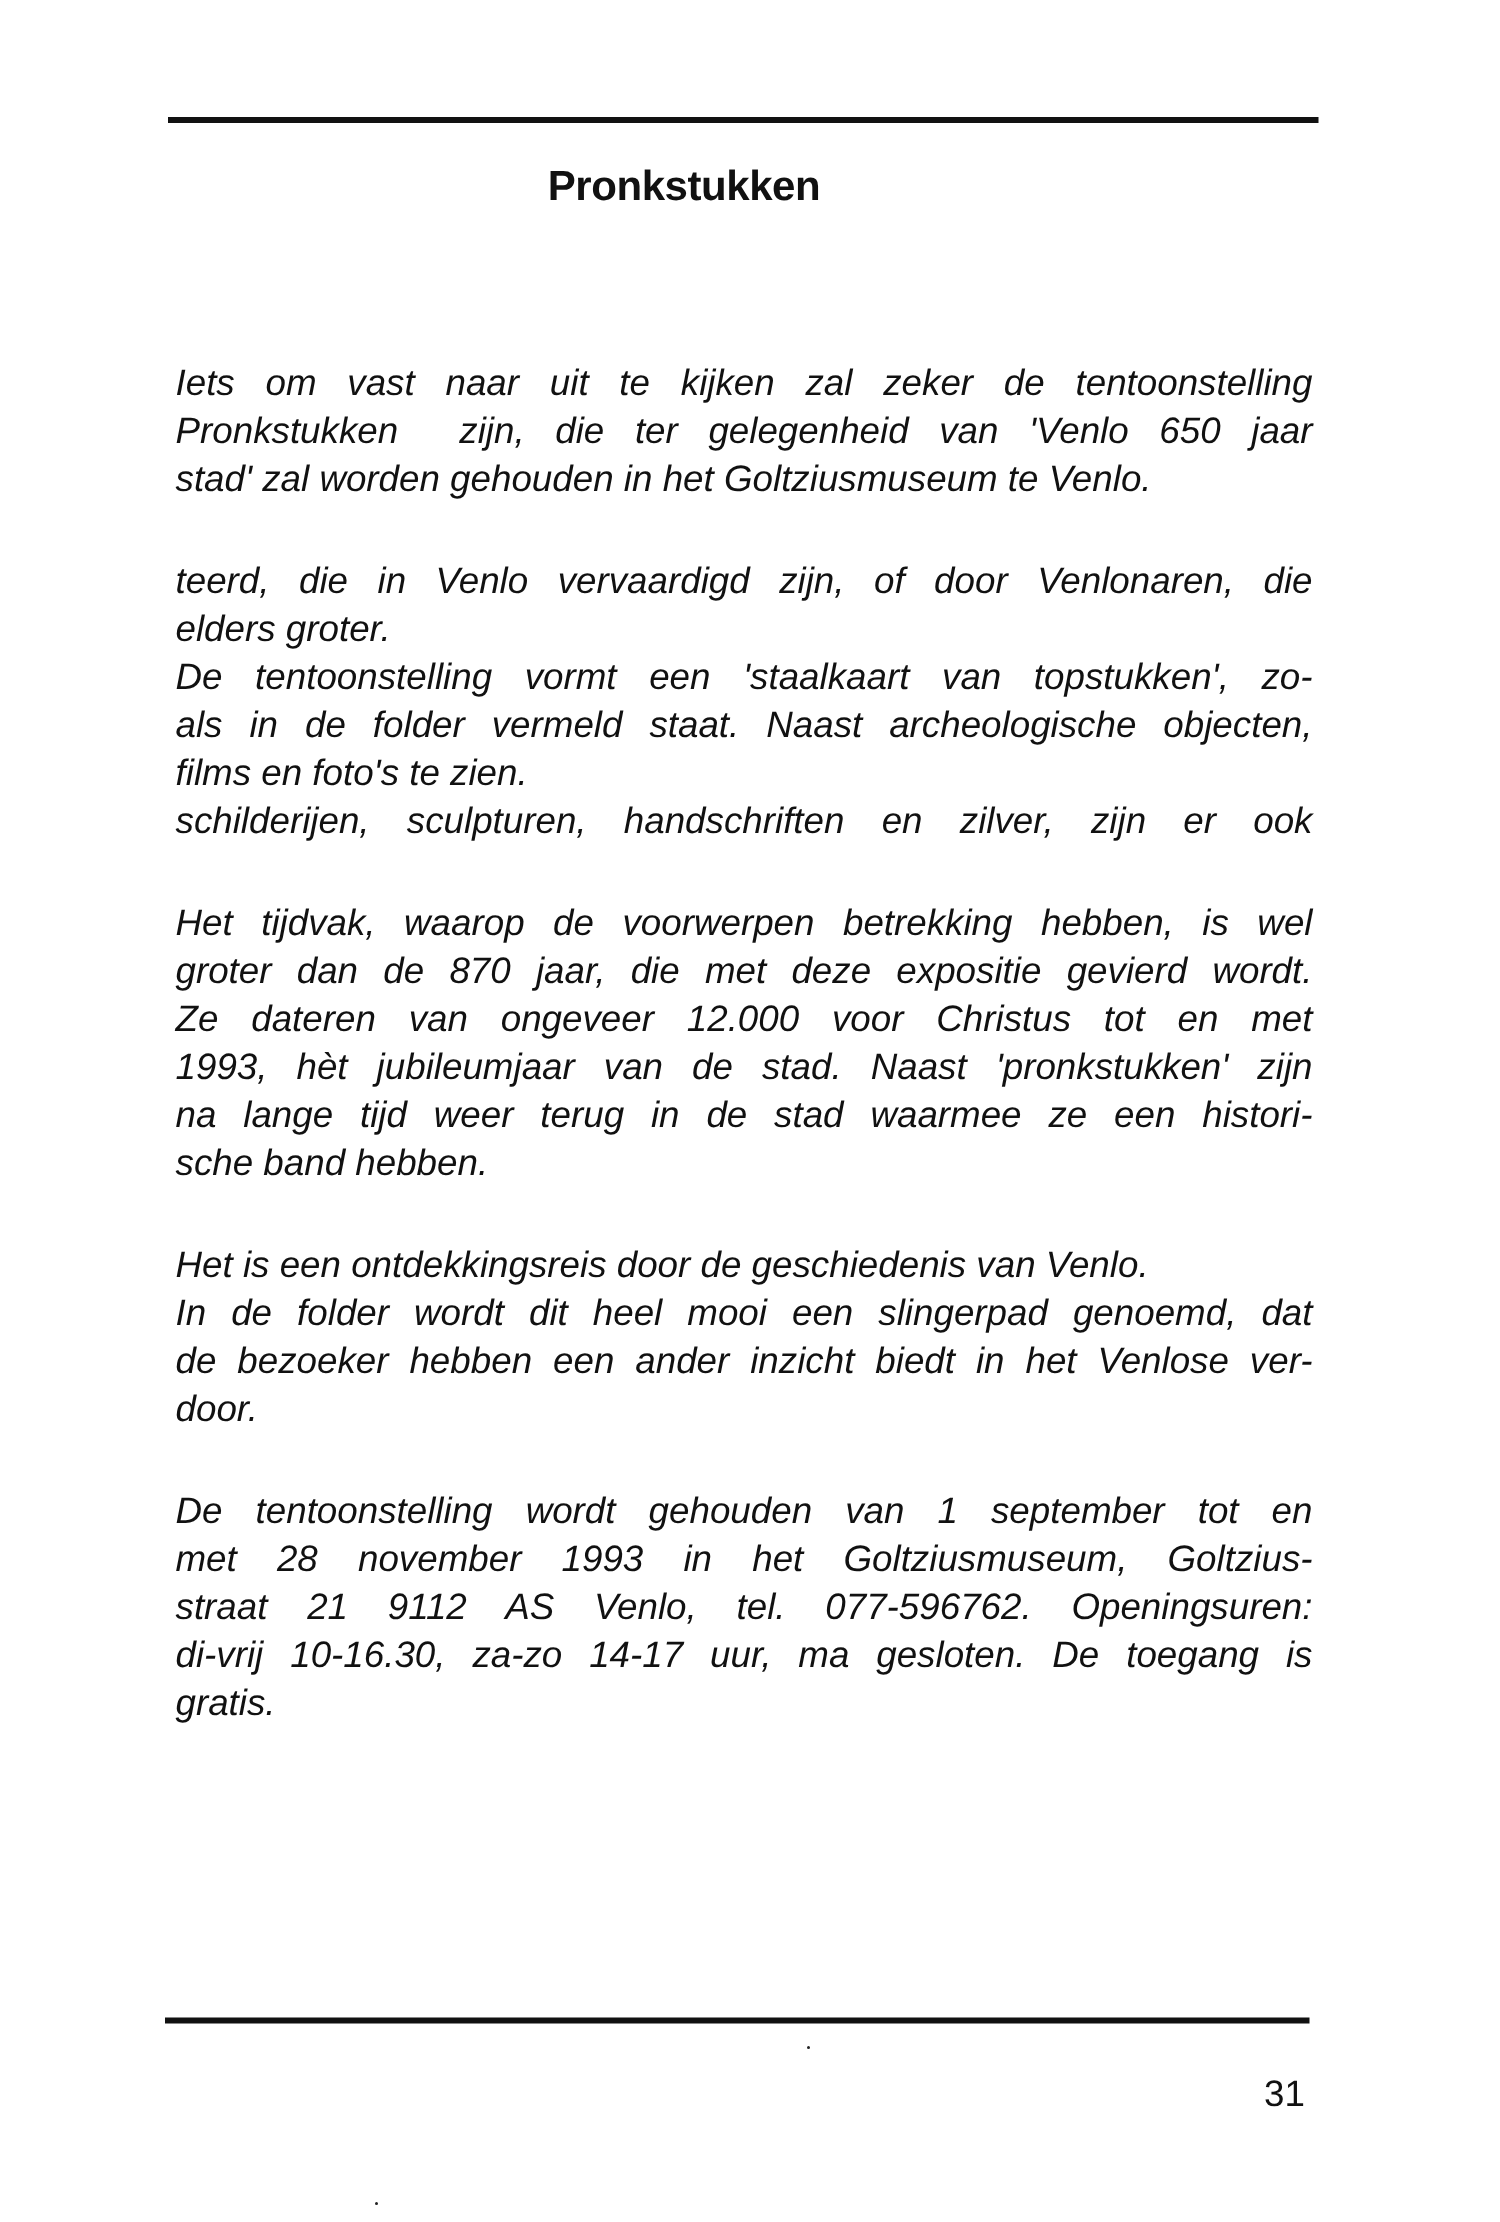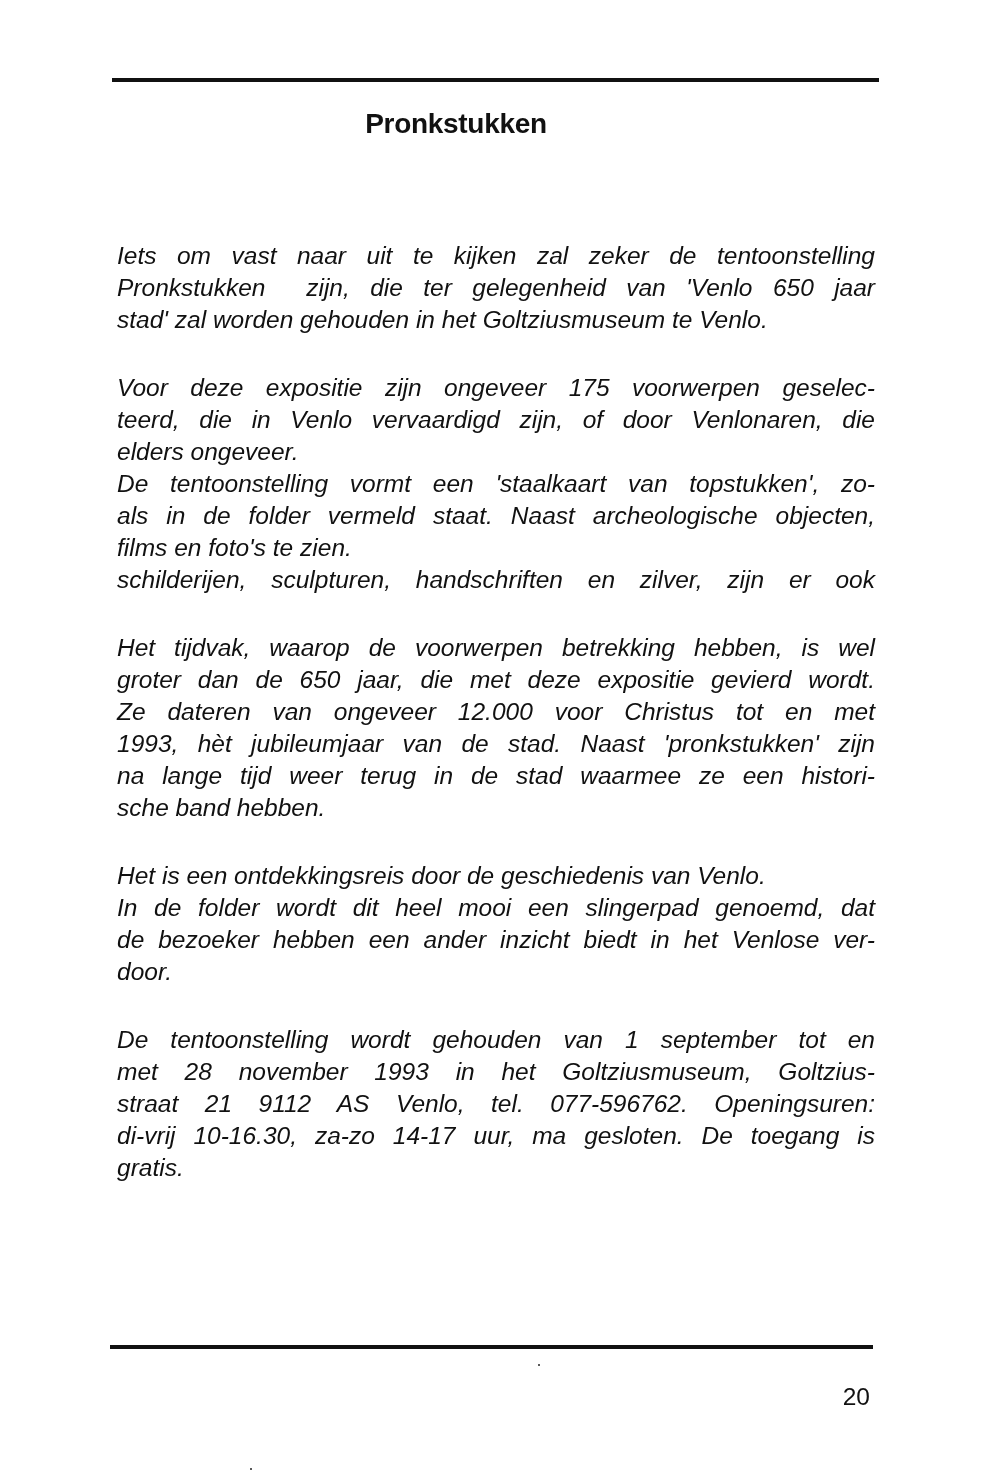--- a/index.html
+++ b/index.html
@@ -76,36 +76,35 @@
 <div class="body-text">
 
   <div class="para">
     <span class="line just">Iets om vast naar uit te kijken zal zeker de tentoonstelling</span>
     <span class="line just" style="white-space:pre;">Pronkstukken  zijn, die ter gelegenheid van 'Venlo 650 jaar</span>
     <span class="line">stad' zal worden gehouden in het Goltziusmuseum te Venlo.</span>
   </div>
   <div class="gap-lg"></div>
 
   <div class="para">
-    <span class="line just">Voor deze expositie zijn ongeveer 175 voorwerpen geselec-</span>
     <span class="line just">teerd, die in Venlo vervaardigd zijn, of door Venlonaren, die</span>
-    <span class="line">elders ongeveer.</span>
+    <span class="line">elders groter.</span>
   </div>
 
   <div class="para">
     <span class="line just">De tentoonstelling vormt een 'staalkaart van topstukken', zo-</span>
     <span class="line just">als in de folder vermeld staat. Naast archeologische objecten,</span>
     <span class="line">films en foto's te zien.</span>
     <span class="line just">schilderijen, sculpturen, handschriften en zilver, zijn er ook</span>
   </div>
   <div class="gap-lg"></div>
 
   <div class="para">
     <span class="line just">Het tijdvak, waarop de voorwerpen betrekking hebben, is wel</span>
-    <span class="line just">groter dan de 650 jaar, die met deze expositie gevierd wordt.</span>
+    <span class="line just">groter dan de 870 jaar, die met deze expositie gevierd wordt.</span>
     <span class="line just">Ze dateren van ongeveer 12.000 voor Christus tot en met</span>
     <span class="line just">1993, hèt jubileumjaar van de stad. Naast 'pronkstukken' zijn</span>
     <span class="line just">na lange tijd weer terug in de stad waarmee ze een histori-</span>
     <span class="line">sche band hebben.</span>
   </div>
   <div class="gap-lg"></div>
 
   <div class="para">
     <span class="line">Het is een ontdekkingsreis door de geschiedenis van Venlo.</span>
   </div>
@@ -124,13 +123,13 @@
     <span class="line just">di-vrij 10-16.30, za-zo 14-17 uur, ma gesloten. De toegang is</span>
     <span class="line">gratis.</span>
   </div>
 </div>
 
 <div class="rule rule-bottom"></div>
 
 <div class="speck" style="left:538px; top:1364px;"></div>
 <div class="speck" style="left:250px; top:1468px;"></div>
 
-<div class="page-number">20</div>
+<div class="page-number">31</div>
 
 </body></html>

